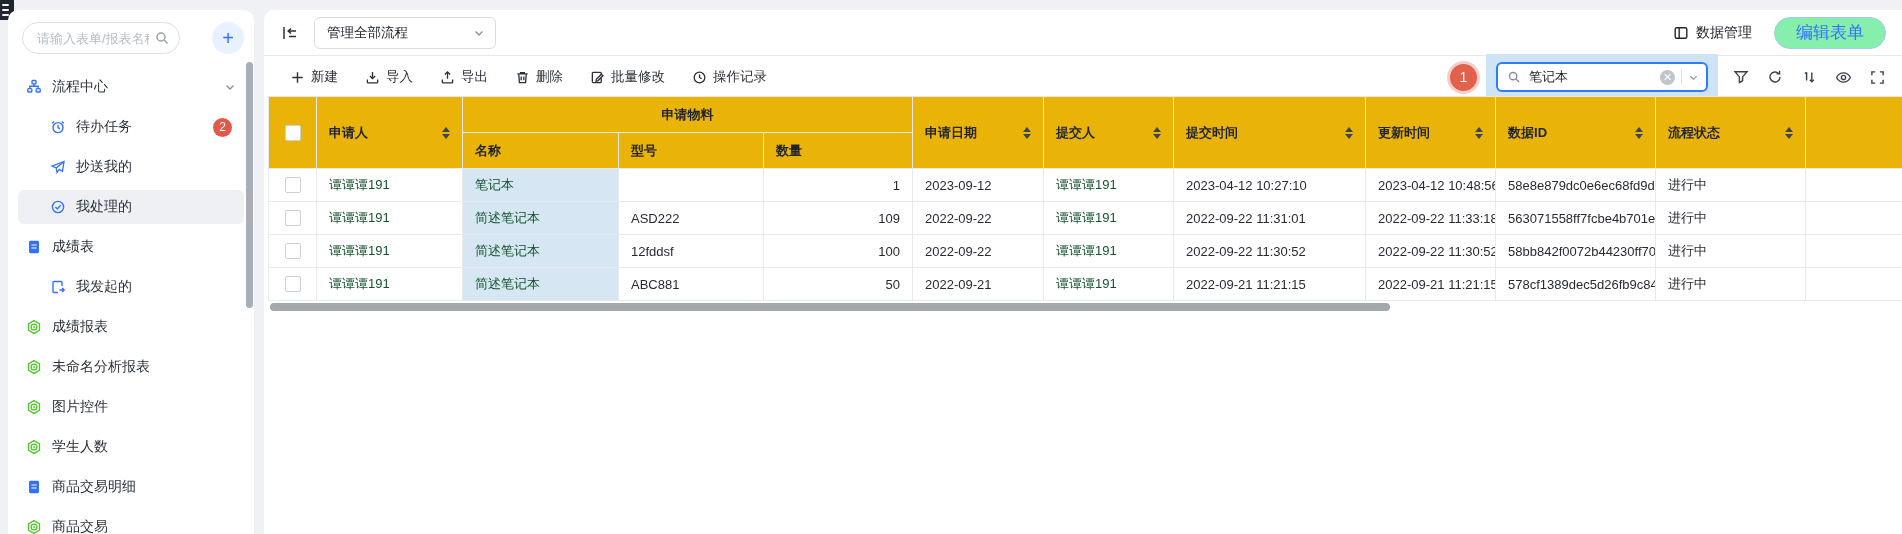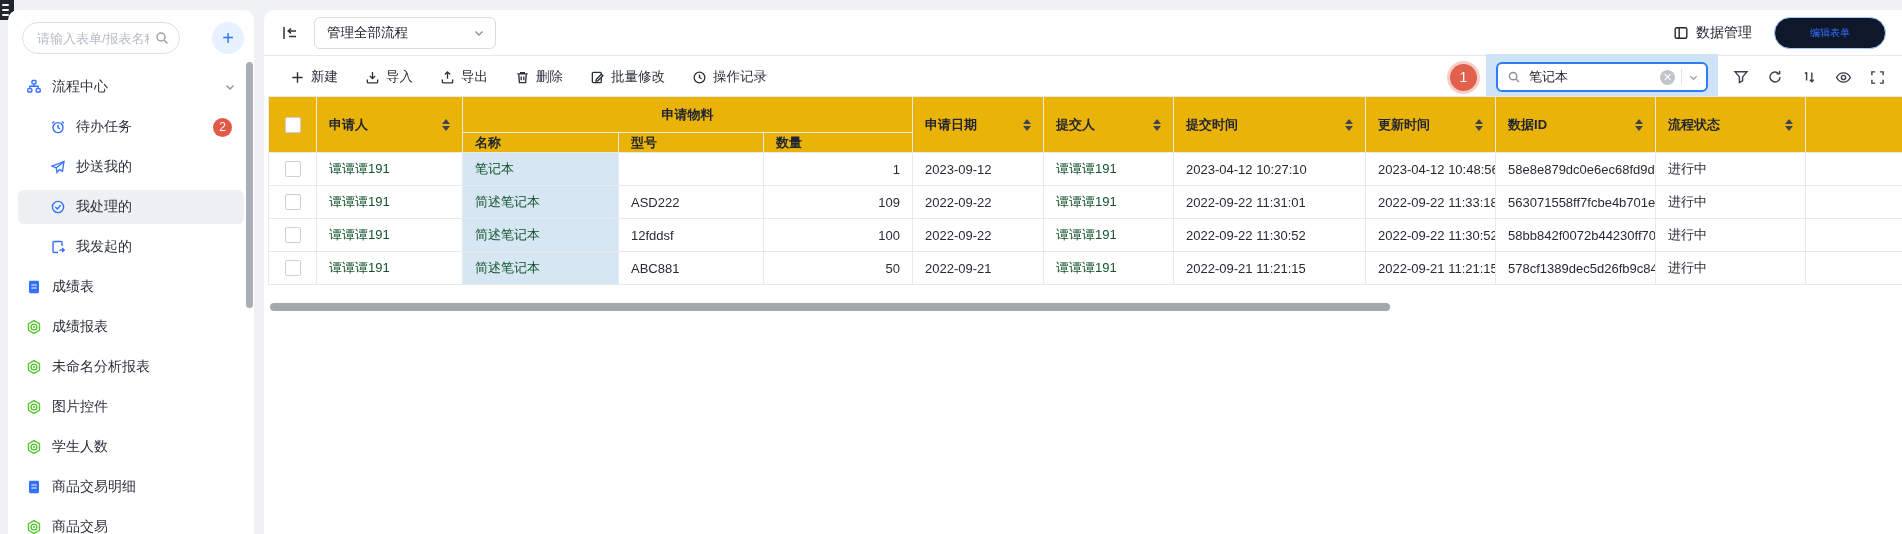--- a/index.html
+++ b/index.html
@@ -23,39 +23,39 @@
   .nbadge{min-width:19px;height:19px;border-radius:10px;background:#e25a47;color:#fff;font-size:12px;display:flex;align-items:center;justify-content:center;margin-right:4px;}
   .vthumb{position:absolute;left:246px;top:62px;width:7px;height:246px;background:#a9aeb8;border-radius:4px;}
   
   .main{left:264px;top:10px;width:1638px;height:524px;border-radius:10px 0 0 0;}
   .topbar{height:46px;display:flex;align-items:center;padding:2px 16px;border-bottom:1px solid #e7e9ed;box-sizing:border-box;gap:14px;}
   .collapse-btn{width:20px;height:20px;cursor:pointer;display:flex;align-items:center;justify-content:center;}
   .select{width:182px;height:32px;border:1px solid #d9dce3;border-radius:6px;display:flex;align-items:center;padding:0 10px 0 12px;font-size:13.5px;color:#20252e;cursor:pointer;box-sizing:border-box;}
   .select .chev{margin-left:auto;}
   .top-right{margin-left:auto;display:flex;align-items:center;gap:22px;}
   .dm{display:flex;align-items:center;gap:7px;font-size:14px;color:#23272f;cursor:pointer;}
-  .pill{width:110px;height:30px;border:1px solid #a6c7fb;background:#0f172a;color:#3370ff;border-radius:16px;font-size:10px;display:flex;align-items:center;justify-content:center;cursor:pointer;}
+  .pill{width:110px;height:30px;border:1px solid #a6c7fb;background:#86efac;color:#3370ff;border-radius:16px;font-size:17px;display:flex;align-items:center;justify-content:center;cursor:pointer;}
   .tbar{position:absolute;left:26px;top:50px;height:34px;display:flex;align-items:center;gap:27px;}
   .tact{display:flex;align-items:center;gap:6px;font-size:13.5px;color:#2b303a;cursor:pointer;white-space:nowrap;}
   
   .rcluster{position:absolute;right:0;top:44px;height:46px;display:flex;align-items:center;padding-right:16px;}
   .step-badge{width:27px;height:27px;border-radius:50%;background:#e2614c;color:#fff;font-size:14px;display:flex;align-items:center;justify-content:center;box-shadow:0 0 0 3px #f4cfc7;}
   .hl{margin-left:9px;width:232px;height:46px;background:#cfe3f7;display:flex;align-items:center;justify-content:center;}
   .sbox{width:212px;height:30px;background:#fff;border:2px solid #2e7cf6;border-radius:6px;display:flex;align-items:center;box-sizing:border-box;padding:0 7px 0 9px;gap:6px;}
   .sbox input{border:none;outline:none;flex:1;min-width:0;font:13px "Liberation Sans","DejaVu Sans",sans-serif;color:#20242b;}
   .sclear{width:15px;height:15px;border-radius:50%;background:#c0c4cc;color:#fff;font-size:11px;line-height:15px;text-align:center;cursor:pointer;flex:none;}
   .ssep{width:1px;height:16px;background:#dfe2e7;flex:none;}
   .ibtns{display:flex;align-items:center;gap:16px;margin-left:14px;}
   .ibtn{width:18px;height:18px;display:flex;align-items:center;justify-content:center;cursor:pointer;color:#3a404b;}
   
   .grid{position:absolute;left:4px;top:86px;border-collapse:collapse;table-layout:fixed;width:1634px;font-size:13px;}
   .grid th,.grid td{border:1px solid #e8e9ec;padding:0 12px;box-sizing:border-box;overflow:hidden;white-space:nowrap;}
   .grid thead th{background:#eab308;color:#1f2430;font-weight:600;text-align:left;}
   .grid tr.h1 th{height:36px;}
-  .grid tr.h2 th{height:20px;}
+  .grid tr.h2 th{height:36px;}
   .grid tbody td{height:33px;background:#fff;color:#262b33;}
   .grid .group{text-align:center;}
   .hc{display:flex;align-items:center;}
   .sorter{margin-left:auto;display:inline-flex;flex-direction:column;gap:2px;padding-left:8px;}
   .sorter .up{width:0;height:0;border-left:4px solid transparent;border-right:4px solid transparent;border-bottom:5px solid #3f4550;}
   .sorter .dn{width:0;height:0;border-left:4px solid transparent;border-right:4px solid transparent;border-top:5px solid #3f4550;}
   .cb{display:inline-block;width:14px;height:14px;border:1px solid #ccd0d7;border-radius:2px;background:#fff;cursor:pointer;vertical-align:middle;}
   .c-check{text-align:center !important;padding:0 !important;}
   .link{color:#14532d;cursor:pointer;}
   .num{text-align:right;}
@@ -118,34 +118,34 @@
   </div>
 
   <div class="nav-row child sel">
     <svg width="16" height="16" viewBox="0 0 16 16" fill="none" stroke="#3370ff" stroke-width="1.4">
         <circle cx="8" cy="8" r="5.6"></circle>
         <path d="M5.4 8.1l1.9 1.9 3.4-3.9"></path>
       </svg>
     <span>我处理的</span>
   </div>
 
+  <div class="nav-row">
+    <svg width="16" height="16" viewBox="0 0 16 16">
+        <rect x="3" y="1.8" width="10" height="12.4" rx="1.4" fill="#3370ff"></rect>
+        <path d="M5.4 6h5.2M5.4 9h5.2" stroke="#fff" stroke-width="1.2"></path>
+      </svg>
+    <span>成绩表</span>
+  </div>
+
   <div class="nav-row child">
     <svg width="16" height="16" viewBox="0 0 16 16" fill="none" stroke="#3370ff" stroke-width="1.4">
         <path d="M12 7V3.5a1 1 0 0 0-1-1H4a1 1 0 0 0-1 1v9a1 1 0 0 0 1 1h4"></path>
         <path d="M9.5 11H14M12.2 9l2 2-2 2"></path>
       </svg>
     <span>我发起的</span>
-  </div>
-
-  <div class="nav-row">
-    <svg width="16" height="16" viewBox="0 0 16 16">
-        <rect x="3" y="1.8" width="10" height="12.4" rx="1.4" fill="#3370ff"></rect>
-        <path d="M5.4 6h5.2M5.4 9h5.2" stroke="#fff" stroke-width="1.2"></path>
-      </svg>
-    <span>成绩表</span>
   </div>
   <div class="nav-row">
     <svg width="16" height="16" viewBox="0 0 16 16" fill="none" stroke="#4cc425" stroke-width="1.3">
         <path d="M8 1.6l5.5 3.2v6.4L8 14.4l-5.5-3.2V4.8z"></path>
         <circle cx="8" cy="8" r="2.9"></circle>
         <circle cx="8" cy="8" r="0.9" fill="#4cc425" stroke="none"></circle>
       </svg>
     <span>成绩报表</span>
   </div>
   <div class="nav-row">

